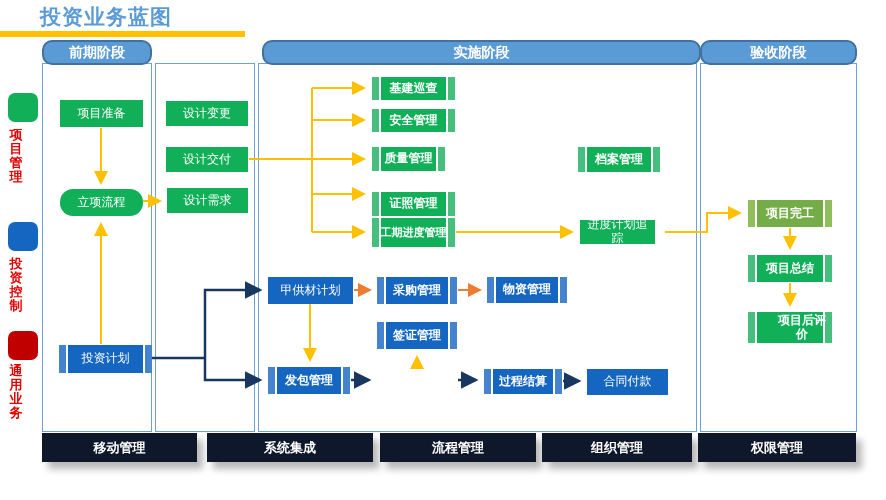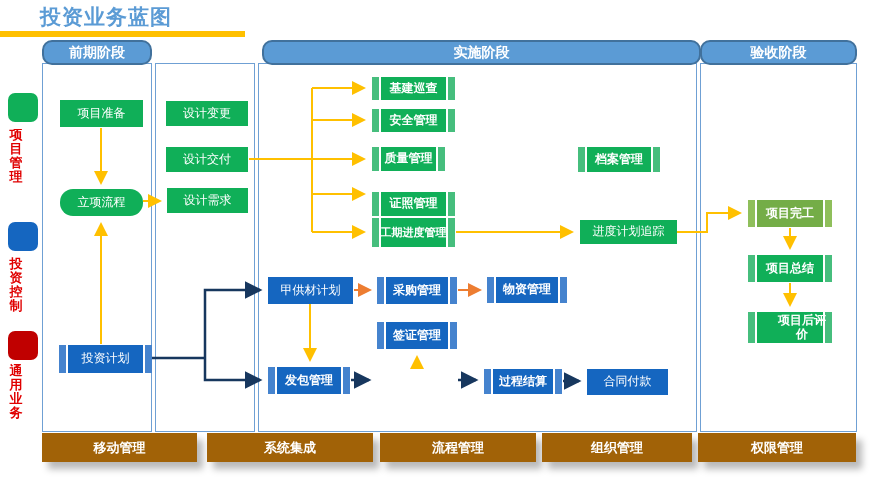--- a/index.html
+++ b/index.html
@@ -46,21 +46,21 @@
   .blue  { background:#1566C0; }
   .blue-bars { background:linear-gradient(to right,
       #4583CE 0 7px, #fff 7px 9px, #1566C0 9px calc(100% - 9px),
       #fff calc(100% - 9px) calc(100% - 7px), #4583CE calc(100% - 7px) 100%); }
   .olive-bars { background:linear-gradient(to right,
       #8FBF5B 0 7px, #fff 7px 9px, #74AD47 9px calc(100% - 9px),
       #fff calc(100% - 9px) calc(100% - 7px), #8FBF5B calc(100% - 7px) 100%); }
   .small { font-size:11px; }
   
   .bottom-box {
-    position:absolute; top:433px; height:29px; background:#a16207; color:#fff;
+    position:absolute; top:433px; height:29px; background:#0f172a; color:#fff;
     font-weight:bold; font-size:13px; display:flex; align-items:center;
     justify-content:center; z-index:4; box-shadow:6px 7px 7px rgba(0,0,0,0.28);
   }
 </style>
 </head>
 <body>
 
 <div class="canvas">
 
   <div class="title">投资业务蓝图</div>
@@ -135,21 +135,21 @@
   <div class="node green bold" style="left:166px; top:101px; width:82px; height:25px;">设计变更</div>
   <div class="node green bold" style="left:166px; top:147px; width:82px; height:25px;">设计交付</div>
   <div class="node green bold" style="left:167px; top:188px; width:81px; height:25px;">设计需求</div>
 
   <div class="node green-bars" style="left:372px; top:77px;  width:83px; height:23px;">基建巡查</div>
   <div class="node green-bars" style="left:372px; top:109px; width:83px; height:23px;">安全管理</div>
   <div class="node green-bars" style="left:372px; top:147px; width:73px; height:24px;">质量管理</div>
   <div class="node green-bars" style="left:372px; top:182px; width:83px; height:24px;margin-top:10px;">证照管理</div>
   <div class="node green-bars small" style="left:372px; top:218px; width:83px; height:29px;">工期进度管理</div>
   <div class="node green-bars" style="left:578px; top:147px; width:82px; height:25px;">档案管理</div>
-  <div class="node green bold" style="left:580px; top:220px; width:97px; height:24px;">进度计划追踪</div>
+  <div class="node green bold" style="left:580px; top:220px; width:75px; height:24px;">进度计划追踪</div>
 
   <div class="node blue bold" style="left:268px; top:277px; width:85px; height:27px;">甲供材计划</div>
   <div class="node blue-bars" style="left:377px; top:277px; width:80px; height:27px;">采购管理</div>
   <div class="node blue-bars" style="left:487px; top:277px; width:80px; height:26px;">物资管理</div>
   <div class="node blue-bars" style="left:377px; top:322px; width:80px; height:27px;">签证管理</div>
   <div class="node blue-bars" style="left:268px; top:367px; width:82px; height:27px;">发包管理</div>
   <div class="node blue-bars" style="left:484px; top:369px; width:78px; height:25px;">过程结算</div>
   <div class="node blue bold" style="left:587px; top:369px; width:81px; height:26px;">合同付款</div>
 
   <div class="node olive-bars" style="left:748px; top:200px; width:84px; height:27px;">项目完工</div>

